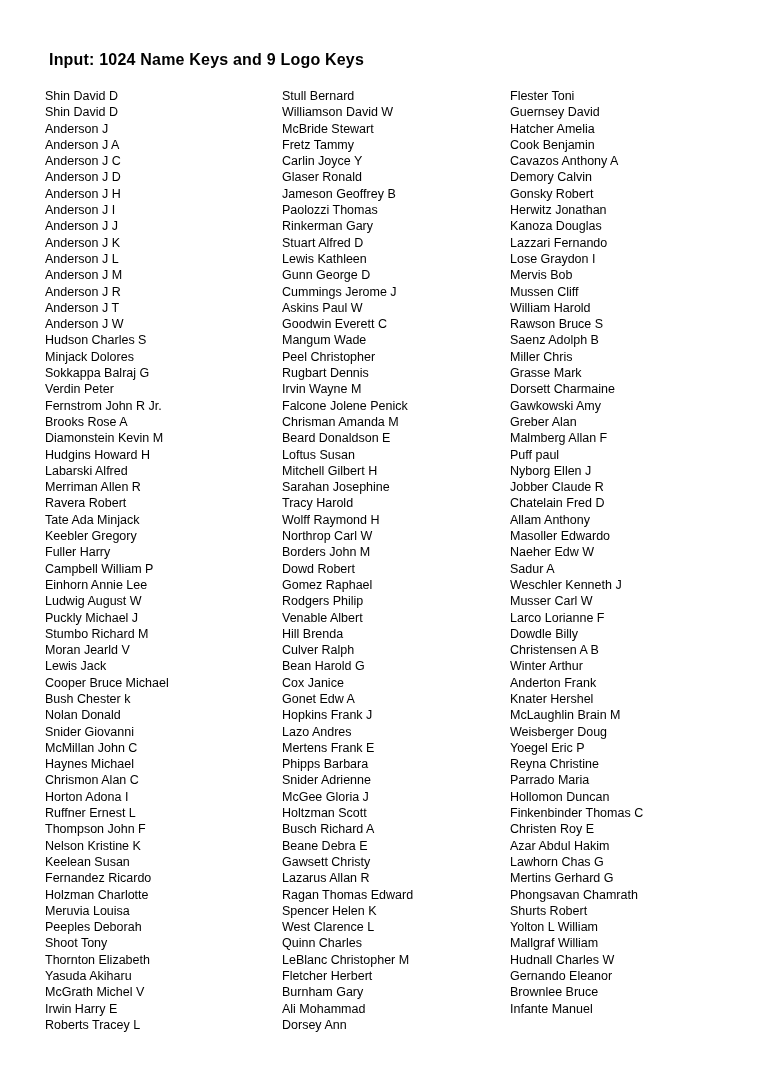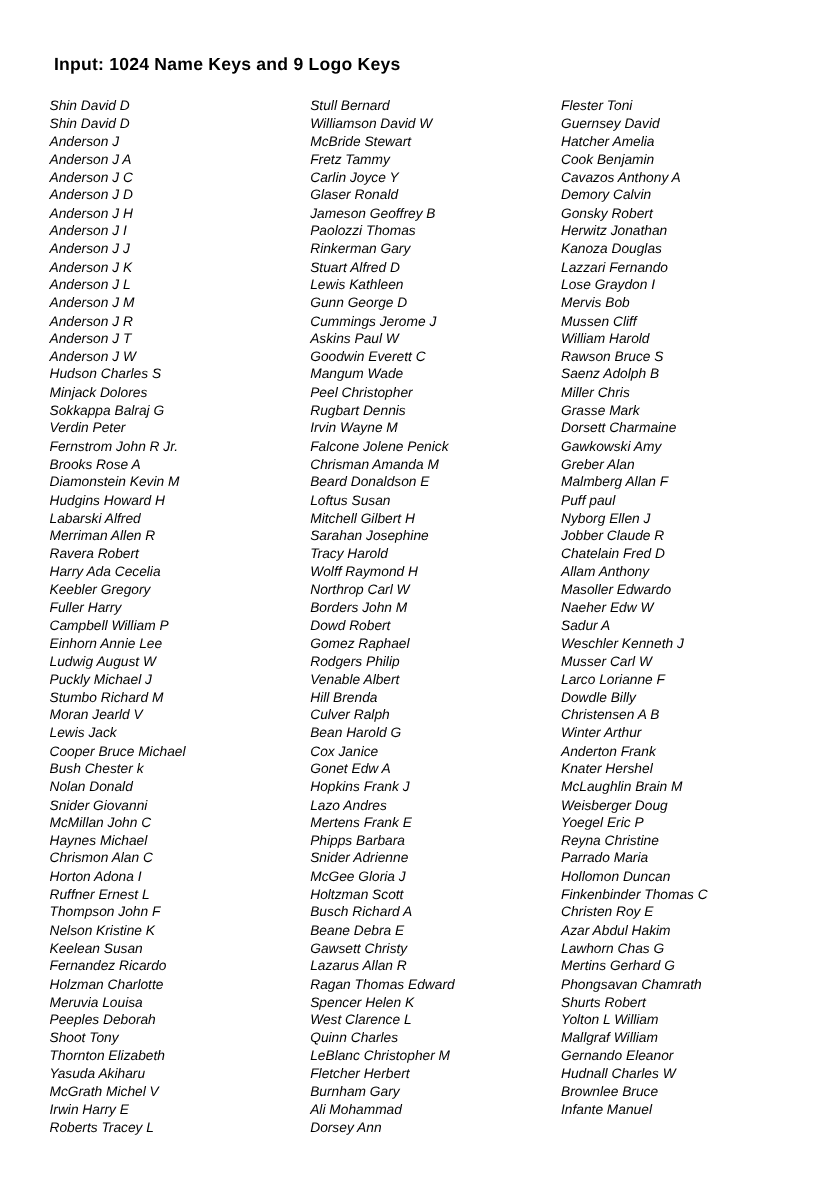--- a/index.html
+++ b/index.html
@@ -22,21 +22,20 @@
     margin: 4px;
     font-size: 16px;
     font-weight: bold;
     letter-spacing: 0.2px;
     white-space: nowrap;
   }
   .name-column {
     position: absolute;
     top: 88px;
     width: 235px;
-    font-style: italic;
   }
   .col-1 { left: 45px; }
   .col-2 { left: 282px; }
   .col-3 { left: 510px; }
   .name-row {
     font-size: 12.5px;
     line-height: 16.3px;
     height: 16.3px;
     white-space: nowrap;
   }
@@ -66,21 +65,21 @@
     <div class="name-row">Minjack Dolores</div>
     <div class="name-row">Sokkappa Balraj G</div>
     <div class="name-row">Verdin Peter</div>
     <div class="name-row">Fernstrom John R Jr.</div>
     <div class="name-row">Brooks Rose A</div>
     <div class="name-row">Diamonstein Kevin M</div>
     <div class="name-row">Hudgins Howard H</div>
     <div class="name-row">Labarski Alfred</div>
     <div class="name-row">Merriman Allen R</div>
     <div class="name-row">Ravera Robert</div>
-    <div class="name-row">Harry Ada Cecelia</div>
+    <div class="name-row">Tate Ada Minjack</div>
     <div class="name-row">Keebler Gregory</div>
     <div class="name-row">Fuller Harry</div>
     <div class="name-row">Campbell William P</div>
     <div class="name-row">Einhorn Annie Lee</div>
     <div class="name-row">Ludwig August W</div>
     <div class="name-row">Puckly Michael J</div>
     <div class="name-row">Stumbo Richard M</div>
     <div class="name-row">Moran Jearld V</div>
     <div class="name-row">Lewis Jack</div>
     <div class="name-row">Cooper Bruce Michael</div>
@@ -215,17 +214,17 @@
     <div class="name-row">Hollomon Duncan</div>
     <div class="name-row">Finkenbinder Thomas C</div>
     <div class="name-row">Christen Roy E</div>
     <div class="name-row">Azar Abdul Hakim</div>
     <div class="name-row">Lawhorn Chas G</div>
     <div class="name-row">Mertins Gerhard G</div>
     <div class="name-row">Phongsavan Chamrath</div>
     <div class="name-row">Shurts Robert</div>
     <div class="name-row">Yolton L William</div>
     <div class="name-row">Mallgraf William</div>
+    <div class="name-row">Hudnall Charles W</div>
     <div class="name-row">Gernando Eleanor</div>
-    <div class="name-row">Hudnall Charles W</div>
     <div class="name-row">Brownlee Bruce</div>
     <div class="name-row">Infante Manuel</div>
   </div>
 
 </body></html>

